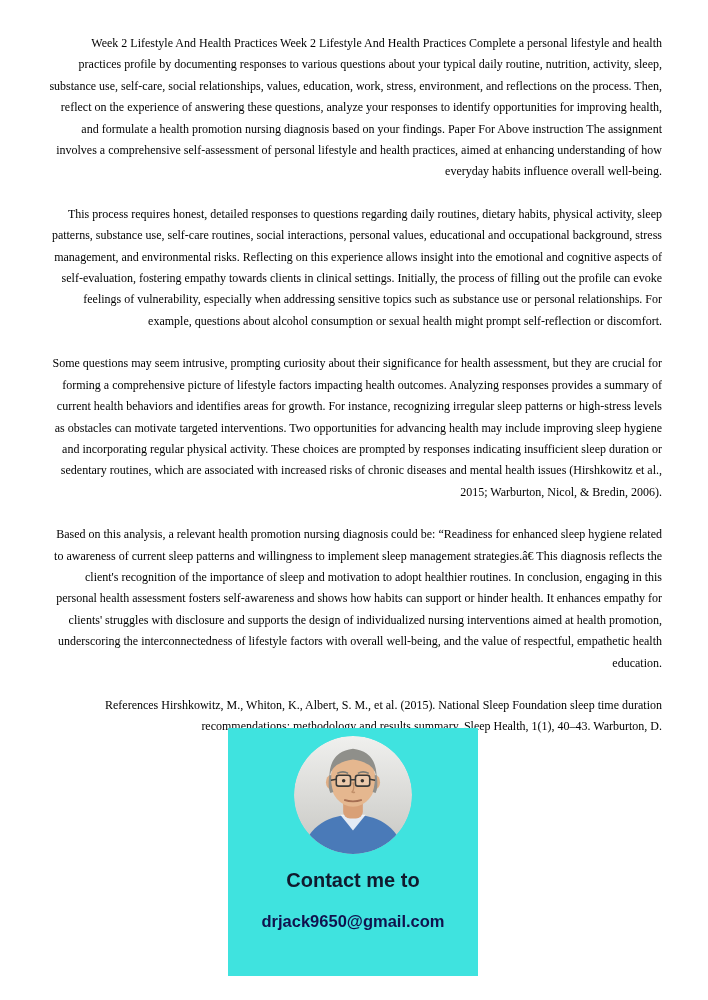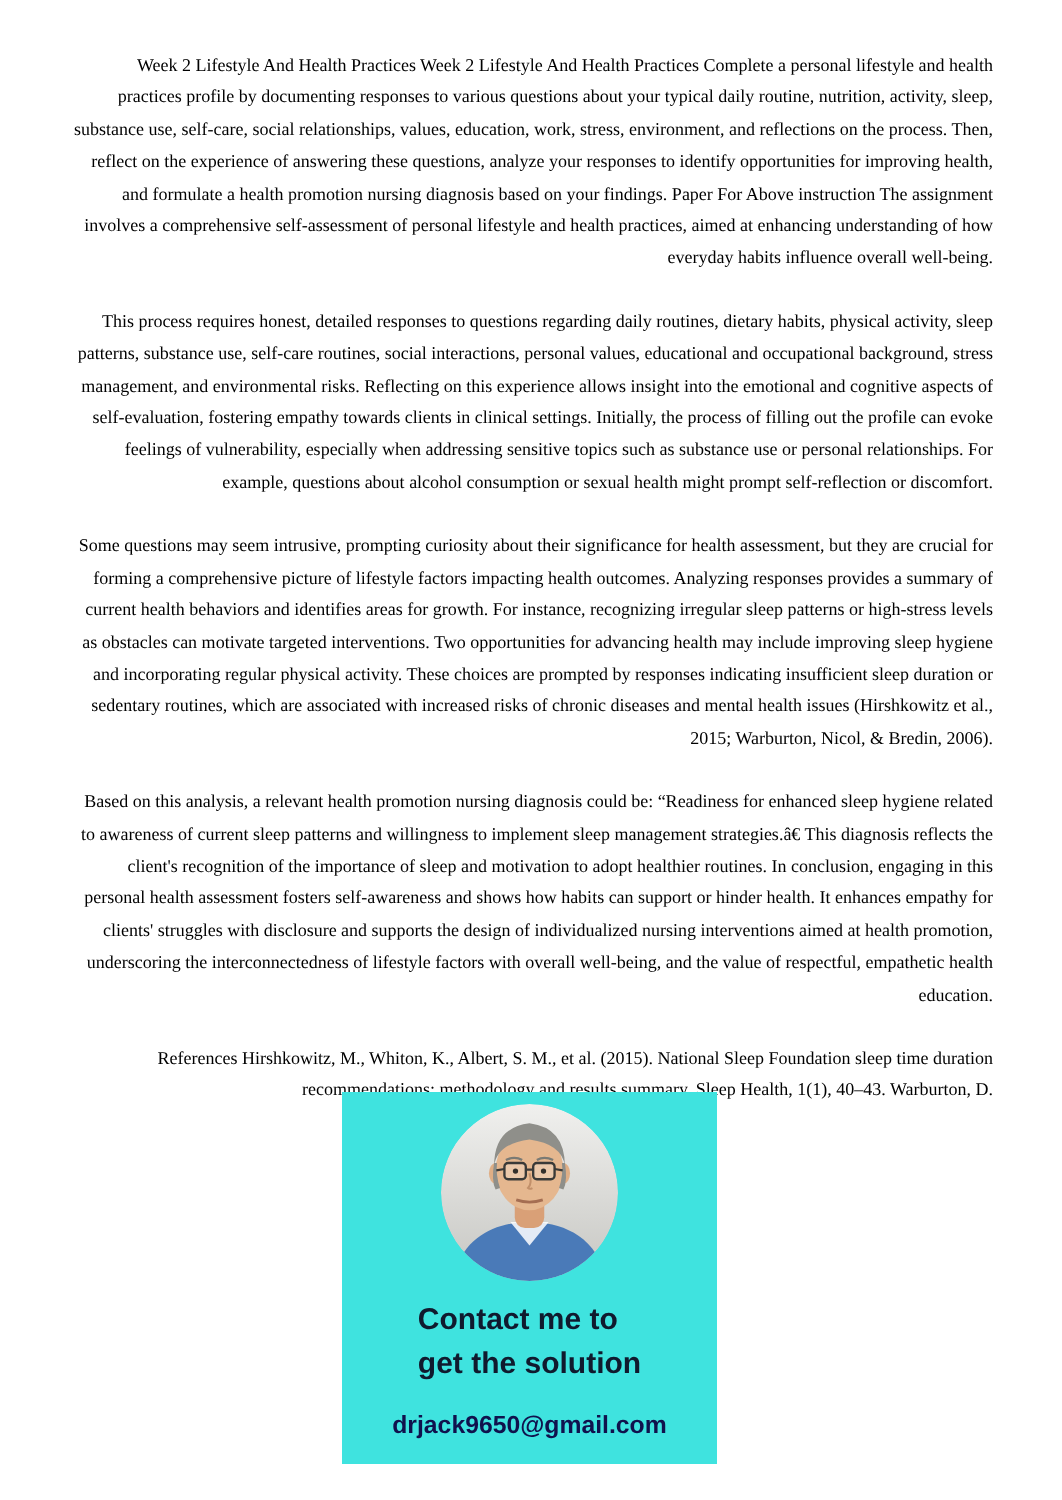--- a/index.html
+++ b/index.html
@@ -116,18 +116,17 @@
           <circle cx="69.5" cy="45.5" r="1.8" fill="#33302c"></circle>
 
           <path d="M60,47 Q62,54 59,57 Q60,58 62,57" stroke="#c2906a" stroke-width="1.4" fill="none"></path>
 
           <path d="M51,65 Q60,68 69,65" stroke="#a56e52" stroke-width="1.8" fill="none"></path>
         </g>
       </svg>
     </div>
     <div class="contact-text">
       <div>Contact me to</div>
-      <div>get the solution</div>
     </div>
     <div class="email">drjack9650@gmail.com</div>
   </div>
 
 </div>
 
 </body></html>

